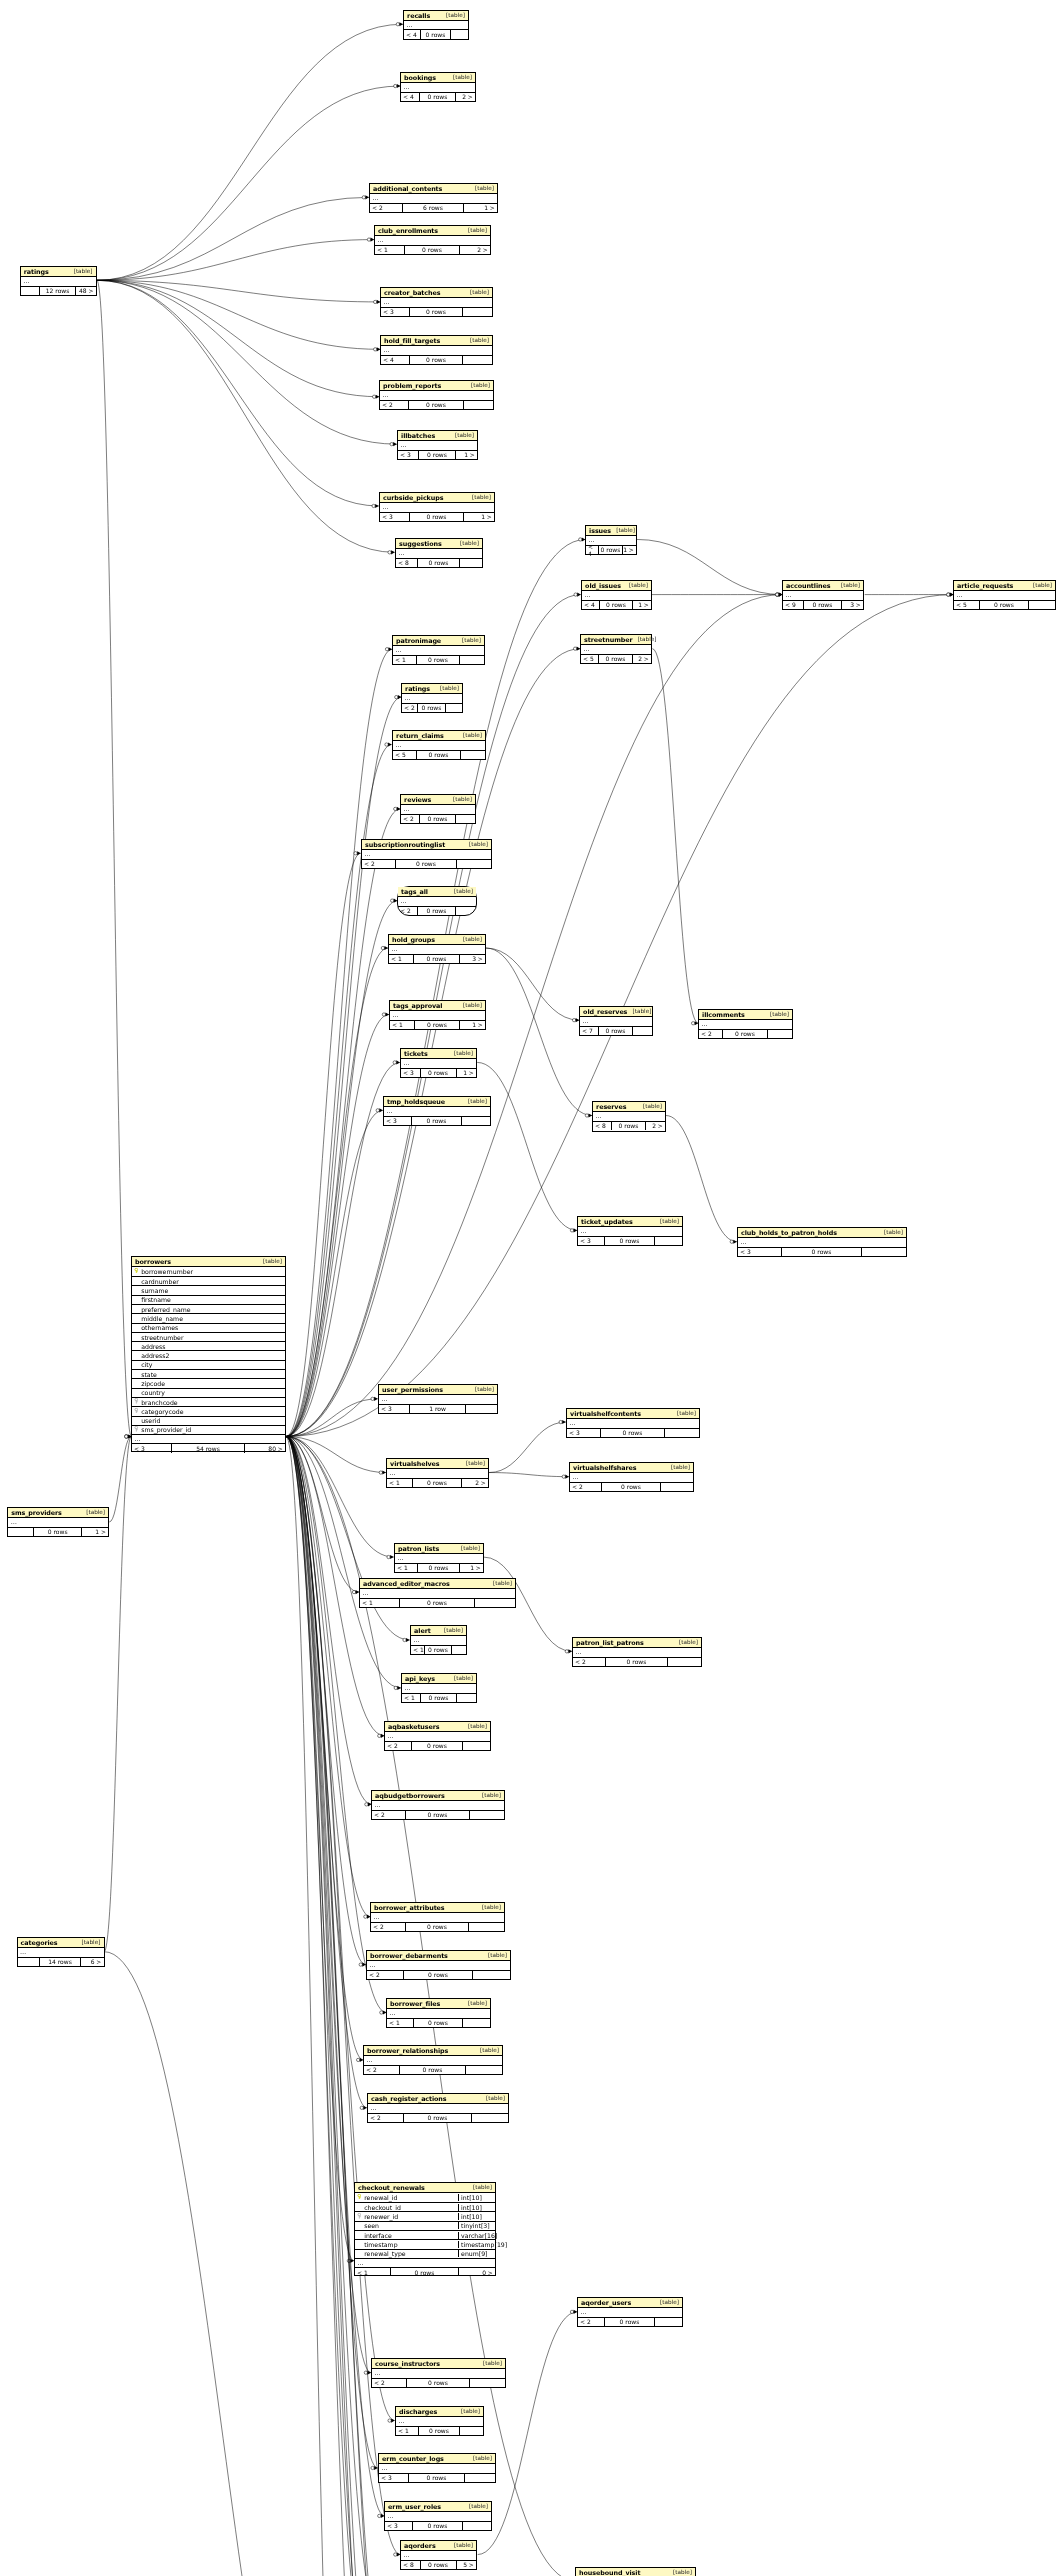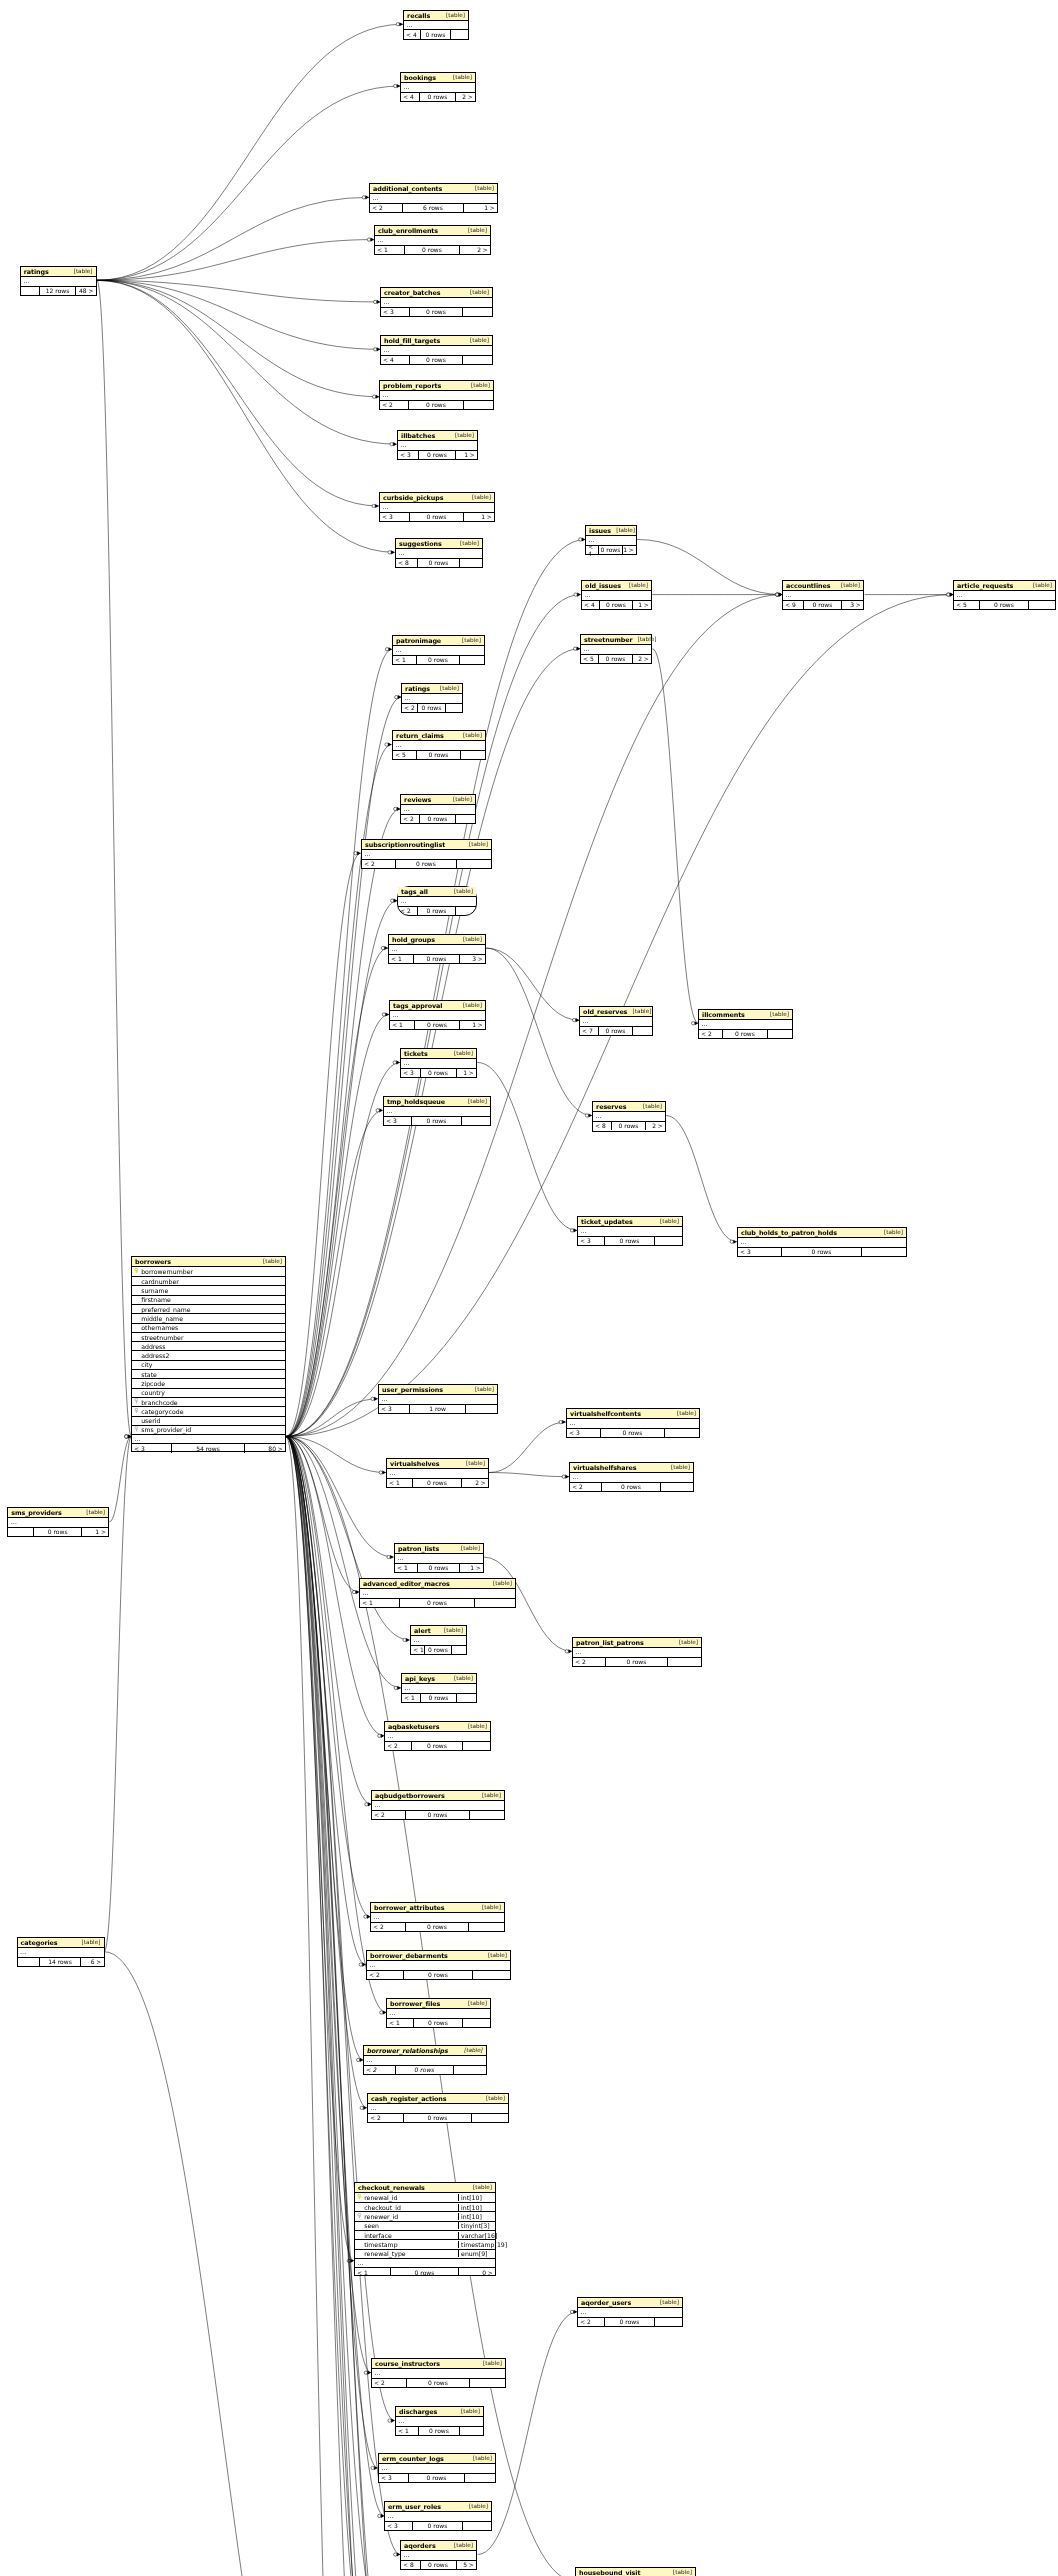--- a/index.html
+++ b/index.html
@@ -1046,21 +1046,21 @@
           <span class="tname">borrower_files</span>
           <span class="ttype">[table]</span>
         </div>
         <div class="dots">…</div>
         <div class="foot">
           <div class="f1">&lt; 1</div>
           <div class="f2">0 rows</div>
           <div class="f3"></div>
         </div>
       </div>
-      <div class="node" style="left: 363px; top: 2045px; width: 124px; height: 30px; font-style: italic;">
+      <div class="node" style="left: 363px; top: 2045px; width: 140px; height: 30px;">
         <div class="hdr">
           <span class="tname">borrower_relationships</span>
           <span class="ttype">[table]</span>
         </div>
         <div class="dots">…</div>
         <div class="foot">
           <div class="f1">&lt; 2</div>
           <div class="f2">0 rows</div>
           <div class="f3"></div>
         </div>

